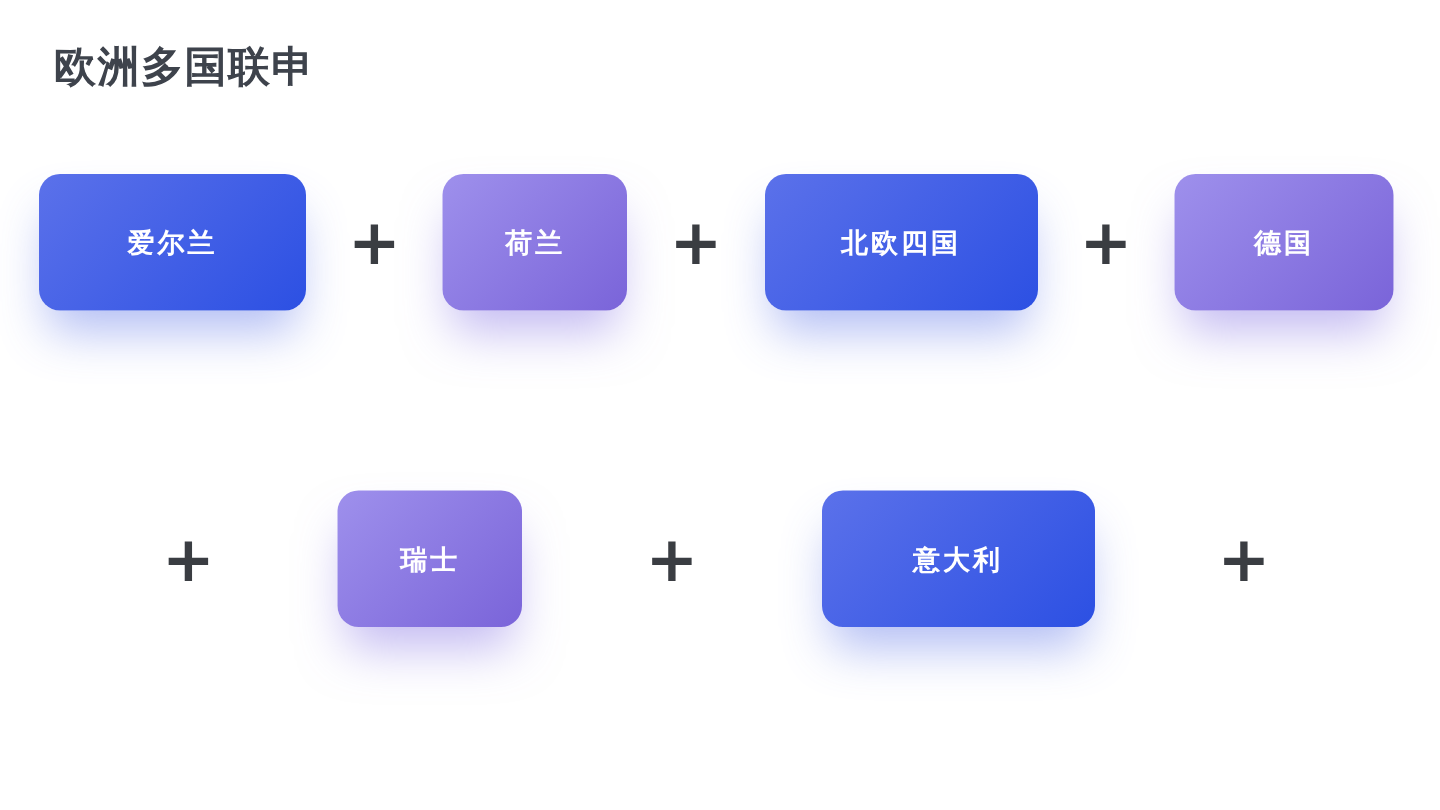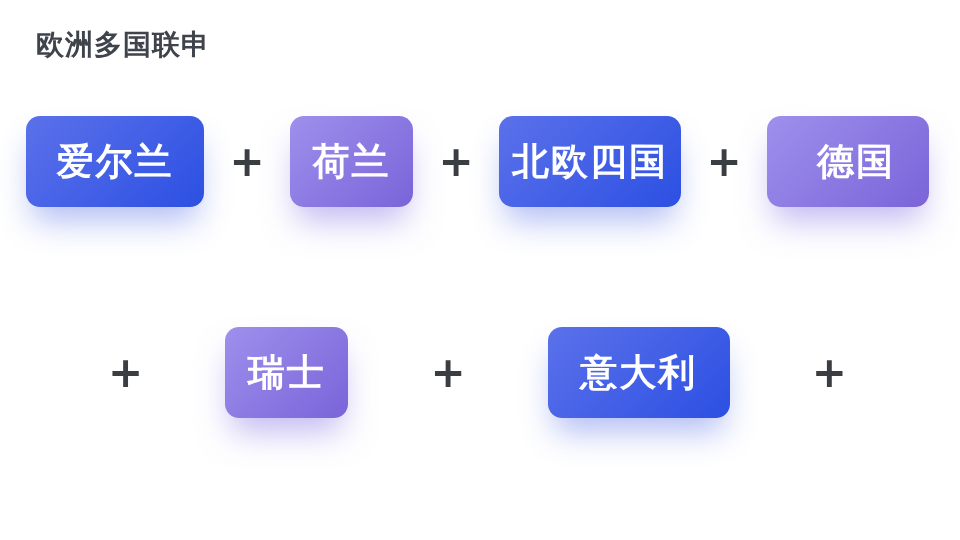--- a/index.html
+++ b/index.html
@@ -21,27 +21,27 @@
   }
   .row{
     position:absolute;left:26px;width:903px;height:91px;
     display:flex;align-items:center;justify-content:space-between;
   }
   .row-1{top:116px;}
   .row-2{top:327px;}
   .card{
     height:91px;border-radius:14px;
     display:flex;align-items:center;justify-content:center;
-    color:#ffffff;font-size:37px;font-weight:700;letter-spacing:2px;
+    color:#ffffff;font-size:18px;font-weight:700;letter-spacing:2px;
     flex:0 0 auto;
   }
   .w1{width:178px;}
   .w2{width:123px;}
   .w3{width:182px;}
-  .w4{width:146px;padding-left:16px;}
+  .w4{width:146px;}
   .blue{
     background:linear-gradient(135deg,#5b71ea 0%,#2c50e3 100%);
     box-shadow:0 20px 32px -6px rgba(86,110,230,0.45);
   }
   .purple{
     background:linear-gradient(135deg,#9e90ec 0%,#7a64d9 100%);
     box-shadow:0 20px 32px -6px rgba(138,120,230,0.5);
   }
   .plus{
     flex:1 1 auto;text-align:center;

